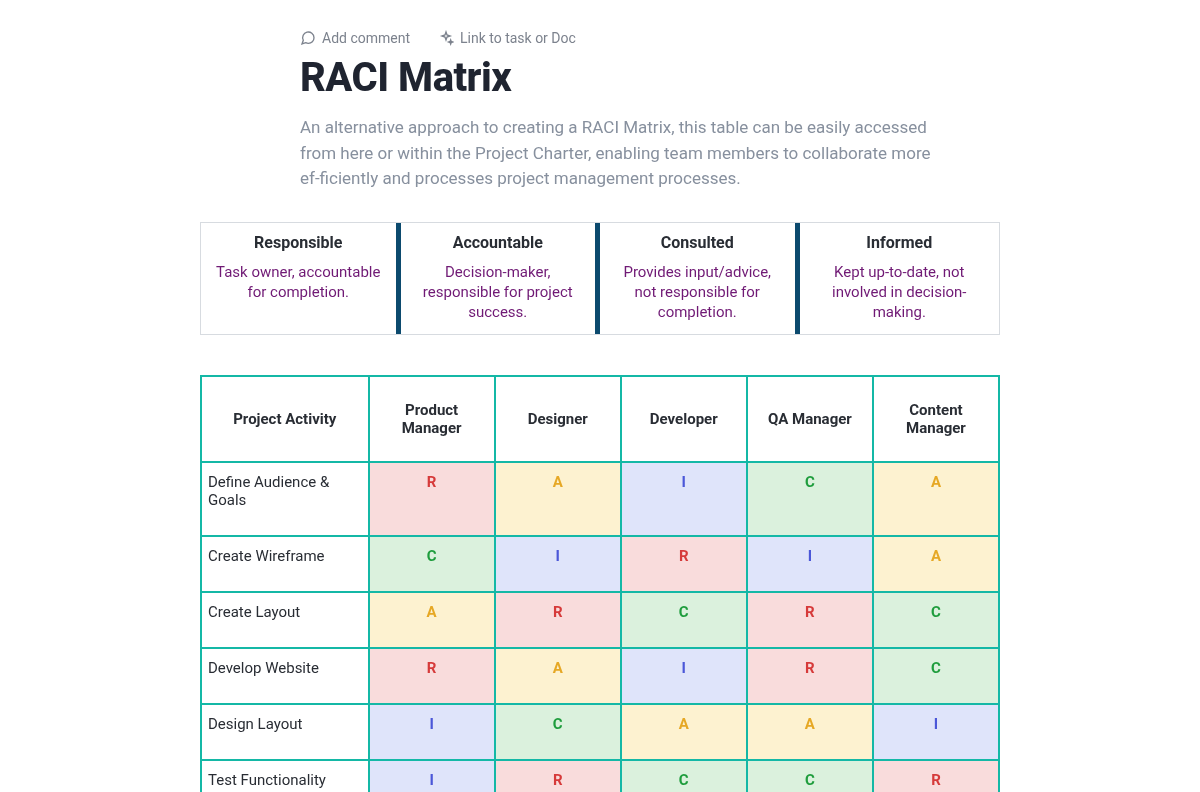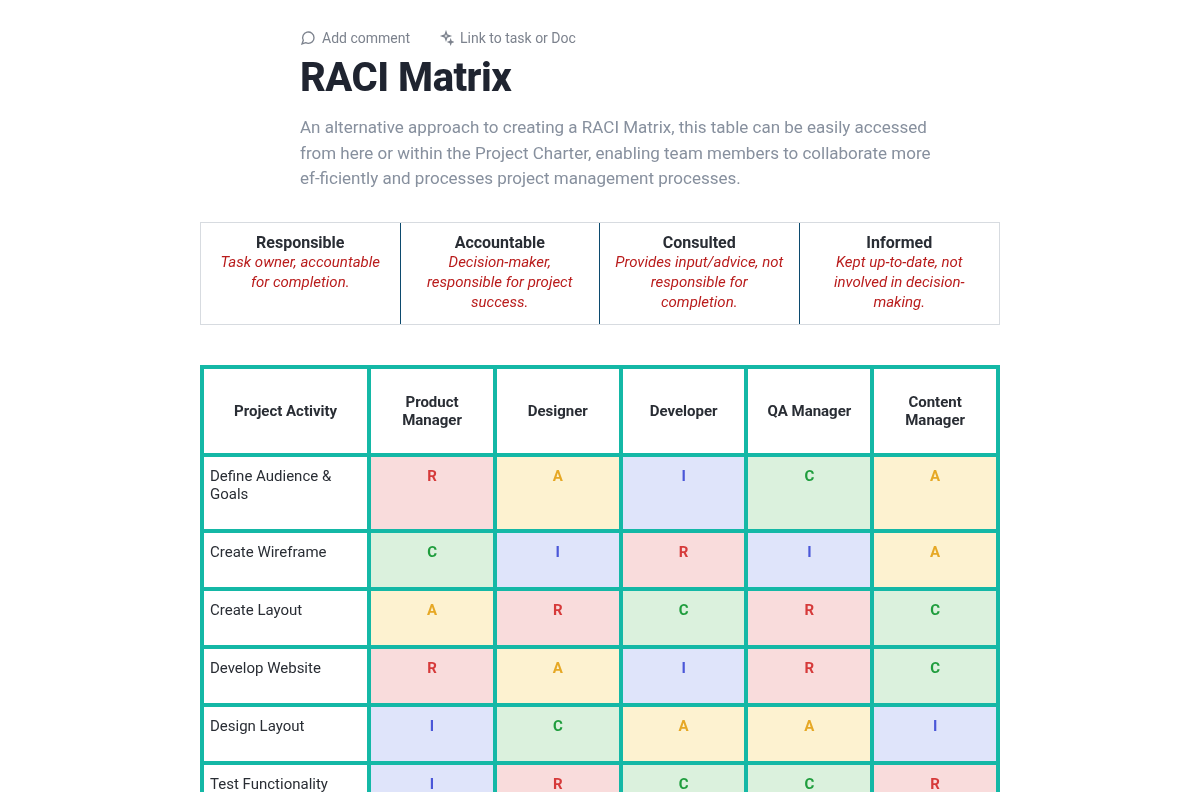--- a/index.html
+++ b/index.html
@@ -48,37 +48,37 @@
   }
 
   
   .legend {
     margin: 0 200px 40px 200px;
     border: 1px solid #d7dbe0;
     display: grid;
     grid-template-columns: repeat(4, 1fr);
   }
   .legend-cell {
-    border-right: 1px solid #0c4a6e;
+    border-right: 5px solid #0c4a6e;
     padding: 10px 12px 12px;
     text-align: center;
   }
   .legend-cell:last-child { border-right: none; }
   .legend-title { font-weight: 700; font-size: 16px; }
-  .legend-desc  { font-style: italic; font-size: 15px; color: #b91c1c; margin-top: 0; line-height: 1.35;}
+  .legend-desc  { font-size: 15px; color: #701a75; margin-top: 10px; line-height: 1.35;}
 
   
   .raci-wrap { margin: 0 200px; }
   table.raci {
     width: 100%;
     border-collapse: collapse;
     table-layout: fixed;
   }
   table.raci th, table.raci td {
-    border: 4px solid #14b8a6;
+    border: 2px solid #14b8a6;
     font-size: 15px;
   }
   table.raci th {
     padding: 24px 8px;
     font-weight: 700;
     text-align: center;
     background: #fff;
   }
   table.raci th.first { width: 21%; }
   table.raci td.activity {

